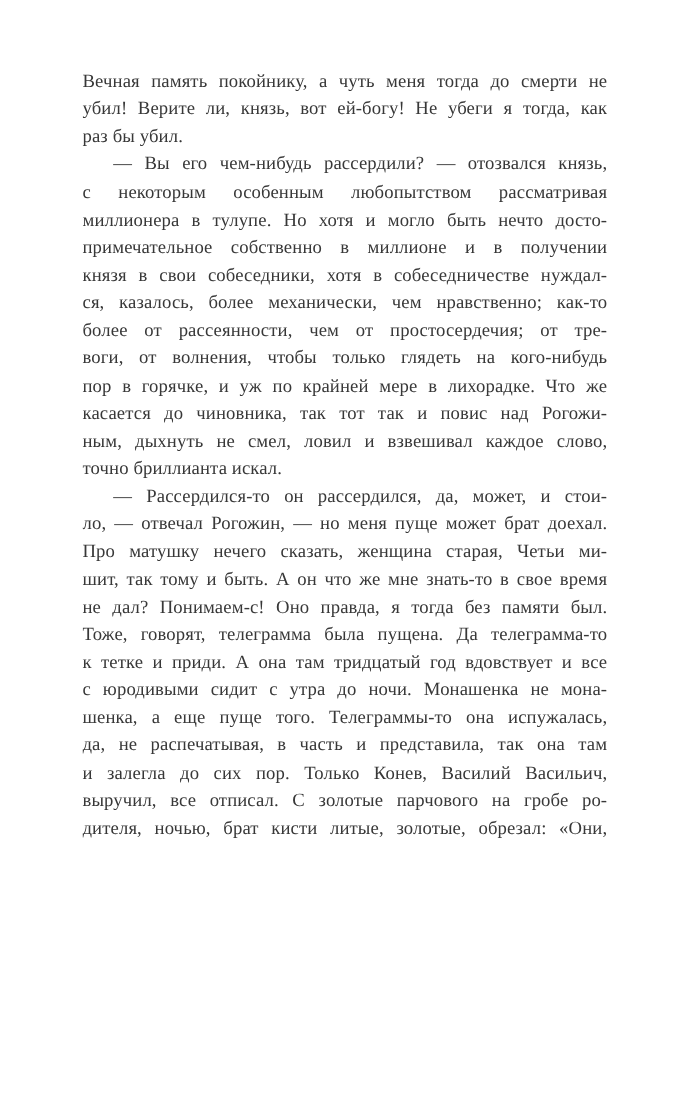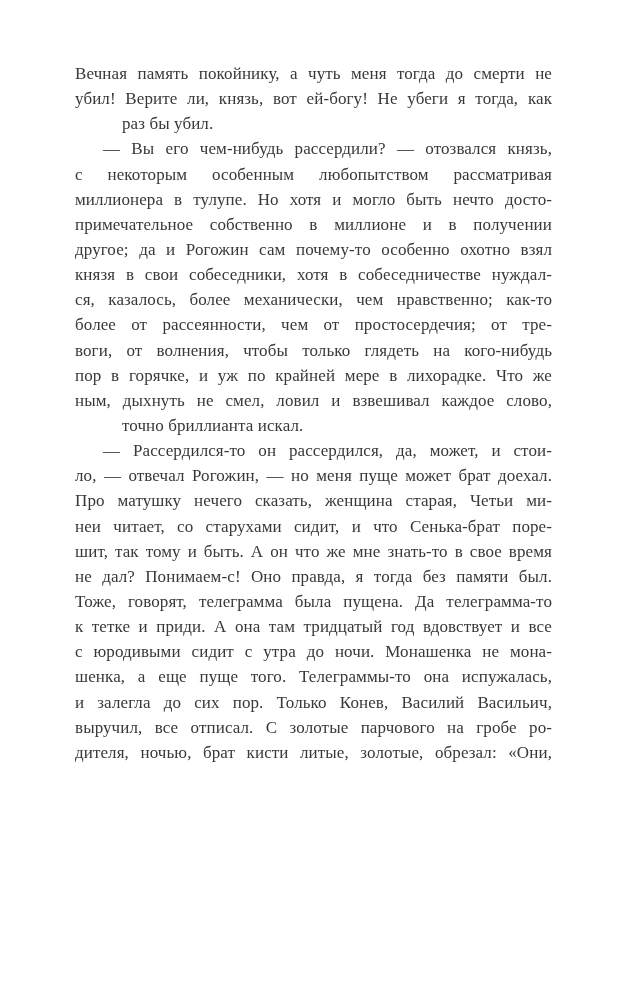--- a/index.html
+++ b/index.html
@@ -31,59 +31,58 @@
   }
   .line {
     text-align: justify;
     text-align-last: justify;
     height: 25.15px;
     overflow: hidden;
     white-space: normal;
   }
   .line.last {
     text-align-last: left;
-    margin-left: 47px;
   }
   .line.indent {
     text-indent: 28px;
   }
 </style>
 </head>
 <body>
 
 <div class="page">
   <div class="text-block">
       <div class="paragraph">
         <div class="line">Вечная память покойнику, а чуть меня тогда до смерти не</div>
         <div class="line">убил! Верите ли, князь, вот ей-богу! Не убеги я тогда, как</div>
         <div class="line last">раз бы убил.</div>
       </div>
       <div class="paragraph">
         <div class="line indent">— Вы его чем-нибудь рассердили? — отозвался князь,</div>
         <div class="line">с некоторым особенным любопытством рассматривая</div>
         <div class="line">миллионера в тулупе. Но хотя и могло быть нечто досто-</div>
         <div class="line">примечательное собственно в миллионе и в получении</div>
-        <div class="line">другое; да и Рогожин сам почему-то особенно охотно взял</div>
         <div class="line">князя в свои собеседники, хотя в собеседничестве нуждал-</div>
         <div class="line">ся, казалось, более механически, чем нравственно; как-то</div>
         <div class="line">более от рассеянности, чем от простосердечия; от тре-</div>
         <div class="line">воги, от волнения, чтобы только глядеть на кого-нибудь</div>
         <div class="line">пор в горячке, и уж по крайней мере в лихорадке. Что же</div>
+        <div class="line">касается до чиновника, так тот так и повис над Рогожи-</div>
         <div class="line">ным, дыхнуть не смел, ловил и взвешивал каждое слово,</div>
         <div class="line last">точно бриллианта искал.</div>
       </div>
       <div class="paragraph">
         <div class="line indent">— Рассердился-то он рассердился, да, может, и стои-</div>
         <div class="line">ло, — отвечал Рогожин, — но меня пуще может брат доехал.</div>
         <div class="line">Про матушку нечего сказать, женщина старая, Четьи ми-</div>
-        <div class="line">неи читает, со старухами сидит, и что Сенька-брат поре-</div>
         <div class="line">шит, так тому и быть. А он что же мне знать-то в свое время</div>
         <div class="line">не дал? Понимаем-с! Оно правда, я тогда без памяти был.</div>
         <div class="line">Тоже, говорят, телеграмма была пущена. Да телеграмма-то</div>
         <div class="line">к тетке и приди. А она там тридцатый год вдовствует и все</div>
         <div class="line">с юродивыми сидит с утра до ночи. Монашенка не мона-</div>
         <div class="line">шенка, а еще пуще того. Телеграммы-то она испужалась,</div>
+        <div class="line">да, не распечатывая, в часть и представила, так она там</div>
         <div class="line">и залегла до сих пор. Только Конев, Василий Васильич,</div>
         <div class="line">выручил, все отписал. С золотые парчового на гробе ро-</div>
         <div class="line">дителя, ночью, брат кисти литые, золотые, обрезал: «Они,</div>
       </div>
     </div>
 </div>
 
 </body></html>

